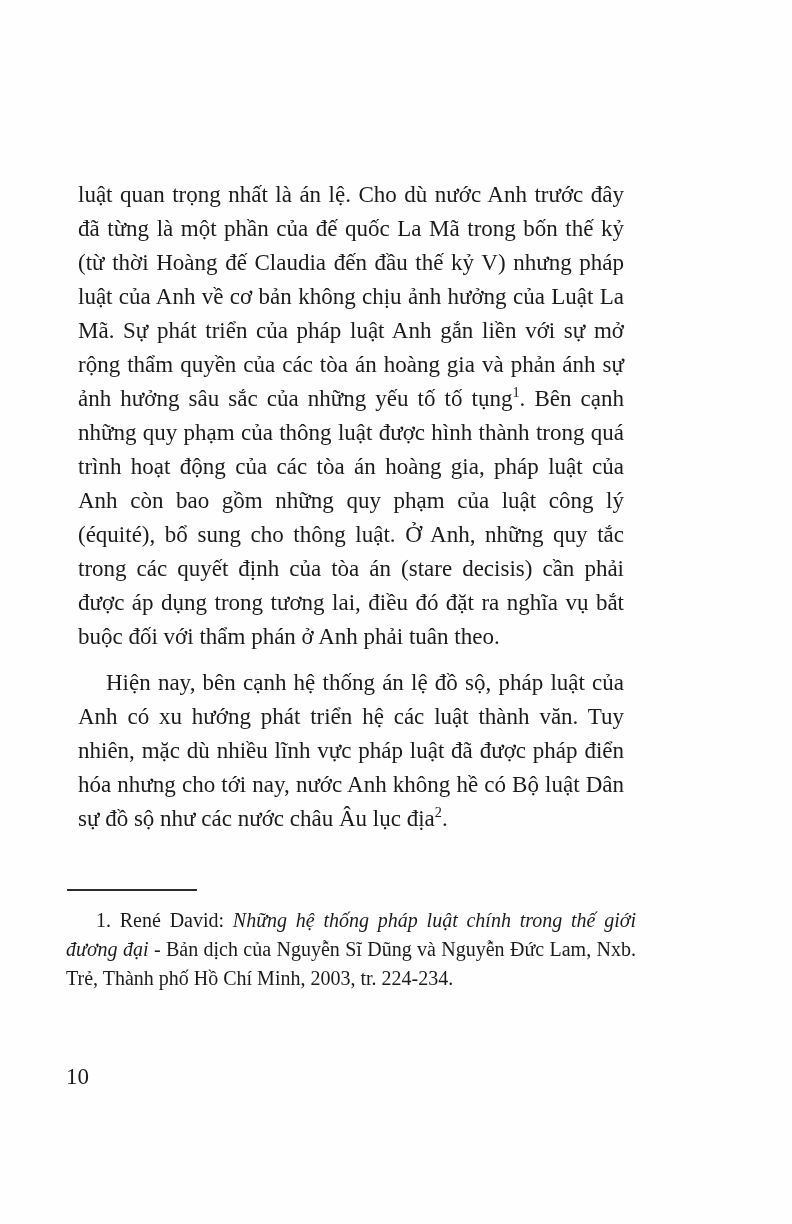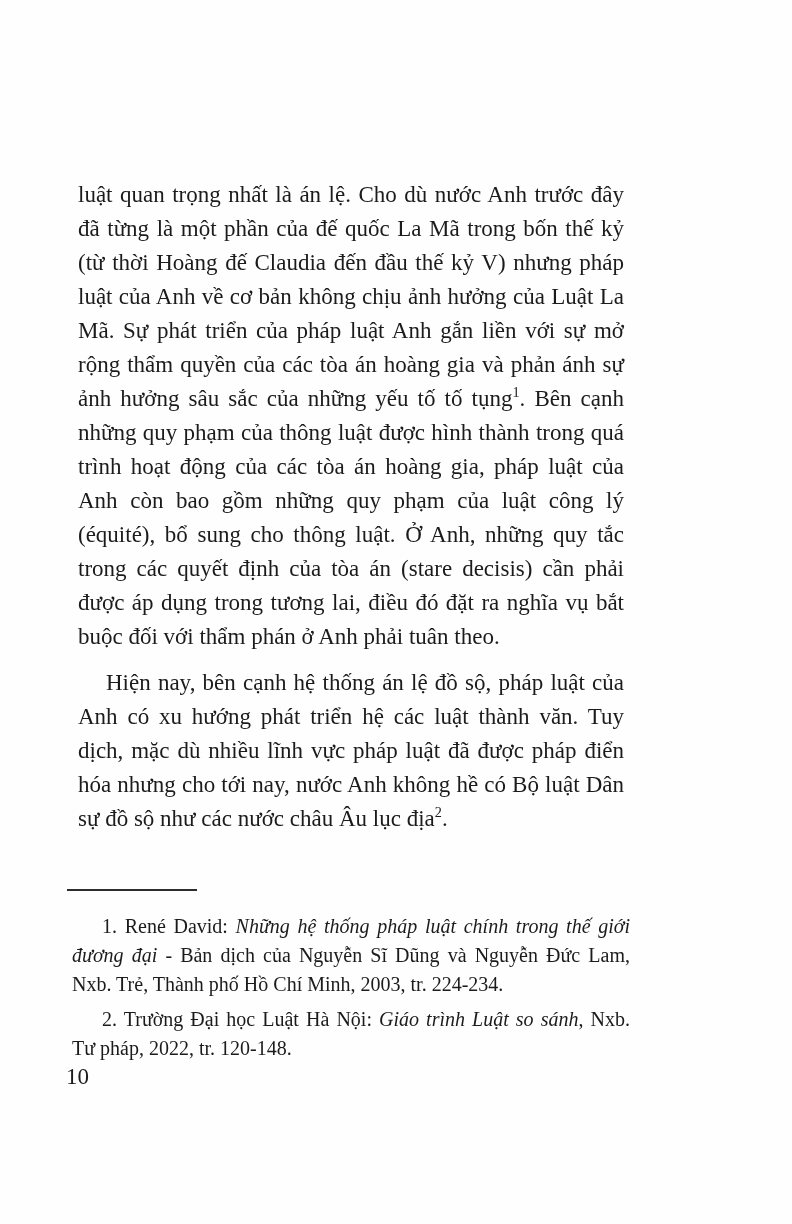--- a/index.html
+++ b/index.html
@@ -52,21 +52,21 @@
   .footnotes {
     position: absolute;
     left: 66px;
     top: 906px;
     width: 570px;
     font-size: 20px;
     line-height: 29px;
     text-align: justify;
   }
   .footnote {
-    margin: 6px;
+    margin: 0;
     text-indent: 30px;
   }
   .fn-title {
     font-style: italic;
   }
   .page-number {
     position: absolute;
     left: 66px;
     top: 1062px;
     font-size: 23px;
@@ -75,27 +75,26 @@
   }
 </style>
 </head>
 <body>
 
 <div class="page">
 
   <main class="body-text">
     <p class="para no-indent"><span>luật quan trọng nhất là án lệ. Cho dù nước Anh trước đây đã từng là một phần của đế quốc La Mã trong bốn thế kỷ (từ thời Hoàng đế Claudia đến đầu thế kỷ V) nhưng pháp luật của Anh về cơ bản không chịu ảnh hưởng của Luật La Mã. Sự phát triển của pháp luật Anh gắn liền với sự mở rộng thẩm quyền của các tòa án hoàng gia và phản ánh sự ảnh hưởng sâu sắc của những yếu tố tố tụng</span><sup class="fnref">1</sup><span>. Bên cạnh những quy phạm của thông luật được hình thành trong quá trình hoạt động của các tòa án hoàng gia, pháp luật của Anh còn bao gồm những quy phạm của luật công lý (équité), bổ sung cho thông luật. Ở Anh, những quy tắc trong các quyết định của tòa án (stare decisis) cần phải được áp dụng trong tương lai, điều đó đặt ra nghĩa vụ bắt buộc đối với thẩm phán ở Anh phải tuân theo.</span></p>
 
-    <p class="para"><span>Hiện nay, bên cạnh hệ thống án lệ đồ sộ, pháp luật của Anh có xu hướng phát triển hệ các luật thành văn. Tuy dịch, mặc dù nhiều lĩnh vực pháp luật đã được pháp điển hóa nhưng cho tới nay, nước Anh không hề có Bộ luật Dân sự đồ sộ như các nước châu Âu lục địa</span><sup class="fnref">2</sup><span>.</span></p>
+    <p class="para"><span>Hiện nay, bên cạnh hệ thống án lệ đồ sộ, pháp luật của Anh có xu hướng phát triển hệ các luật thành văn. Tuy nhiên, mặc dù nhiều lĩnh vực pháp luật đã được pháp điển hóa nhưng cho tới nay, nước Anh không hề có Bộ luật Dân sự đồ sộ như các nước châu Âu lục địa</span><sup class="fnref">2</sup><span>.</span></p>
 
   </main>
 
   <div class="footnote-sep"></div>
 
   <section class="footnotes">
     <p class="footnote"><span>1. René David: </span><span class="fn-title">Những hệ thống pháp luật chính trong thế giới đương đại</span><span> - Bản dịch của Nguyễn Sĩ Dũng và Nguyễn Đức Lam, Nxb. Trẻ, Thành phố Hồ Chí Minh, 2003, tr. 224-234.</span></p>
 
-    <p class="footnote"><span>2. Trường Đại học Luật Hà Nội: </span><span class="fn-title">Giáo trình Luật so sánh</span><span>, Nxb. Tư pháp, 2022, tr. 120-148.</span></p>
   </section>
 
   <div class="page-number">10</div>
 
 </div>
 
 </body></html>

